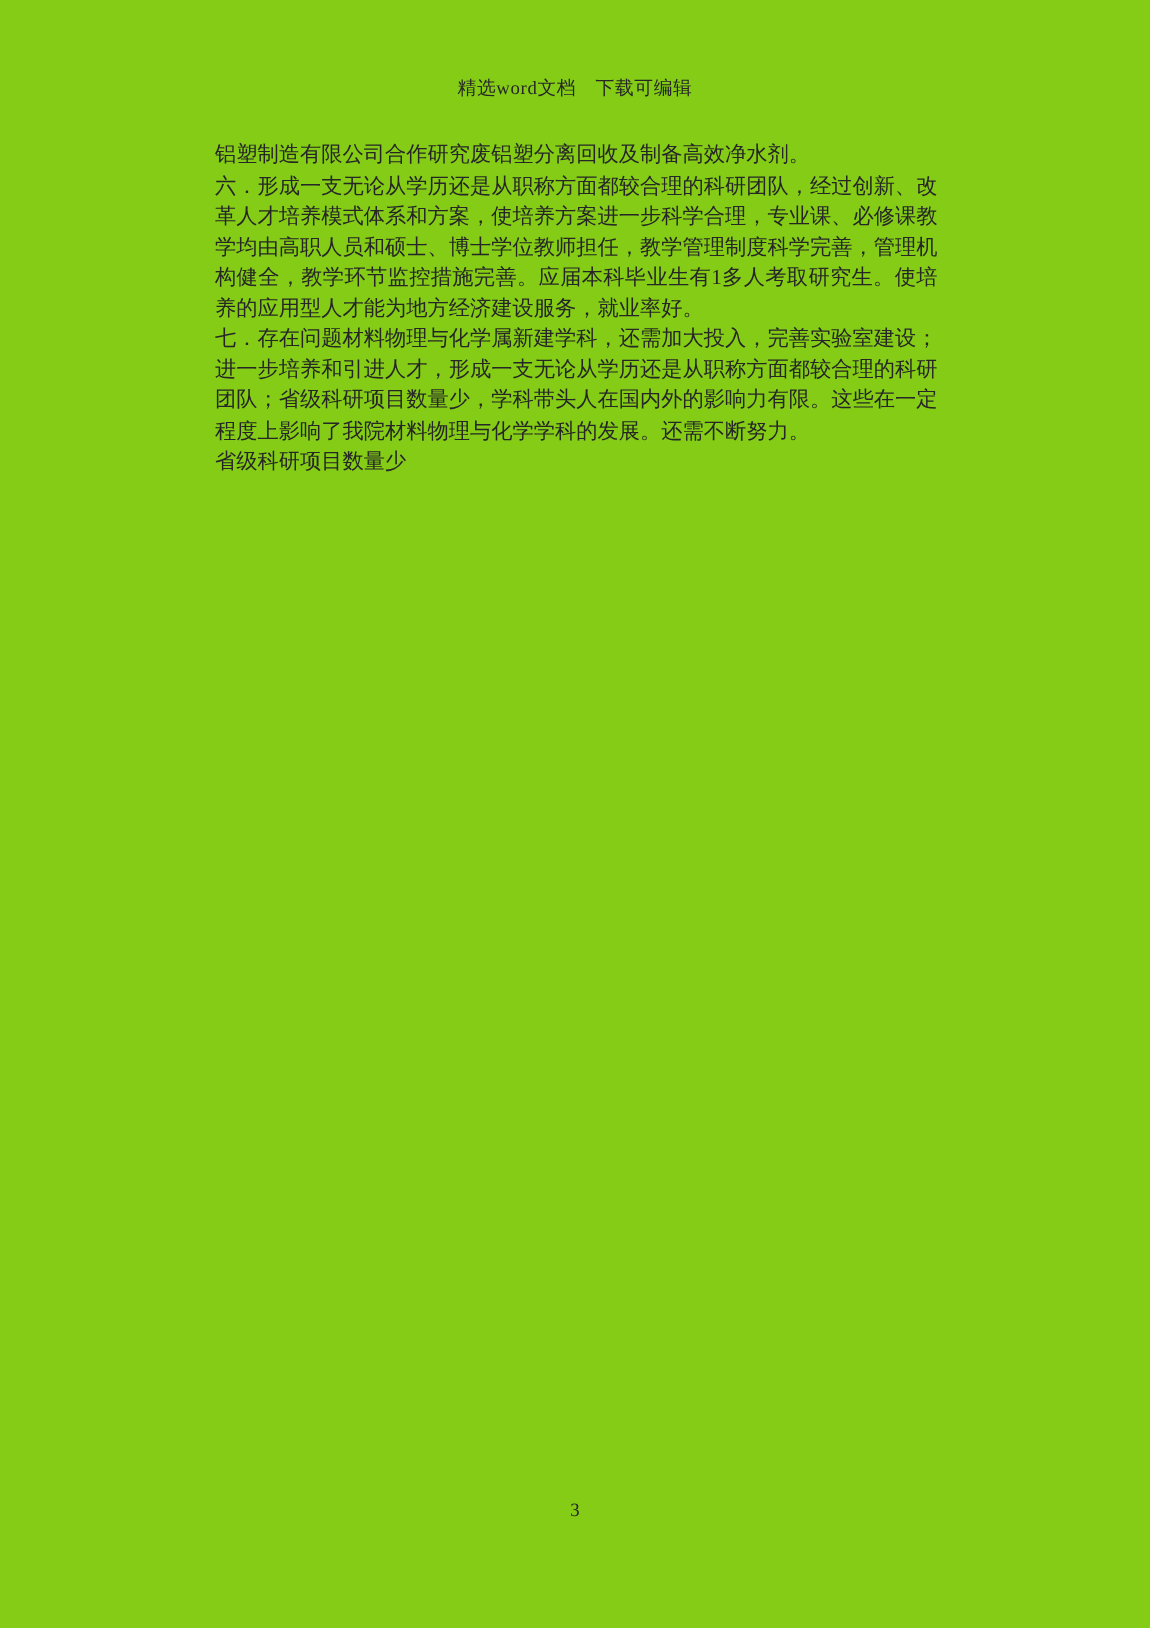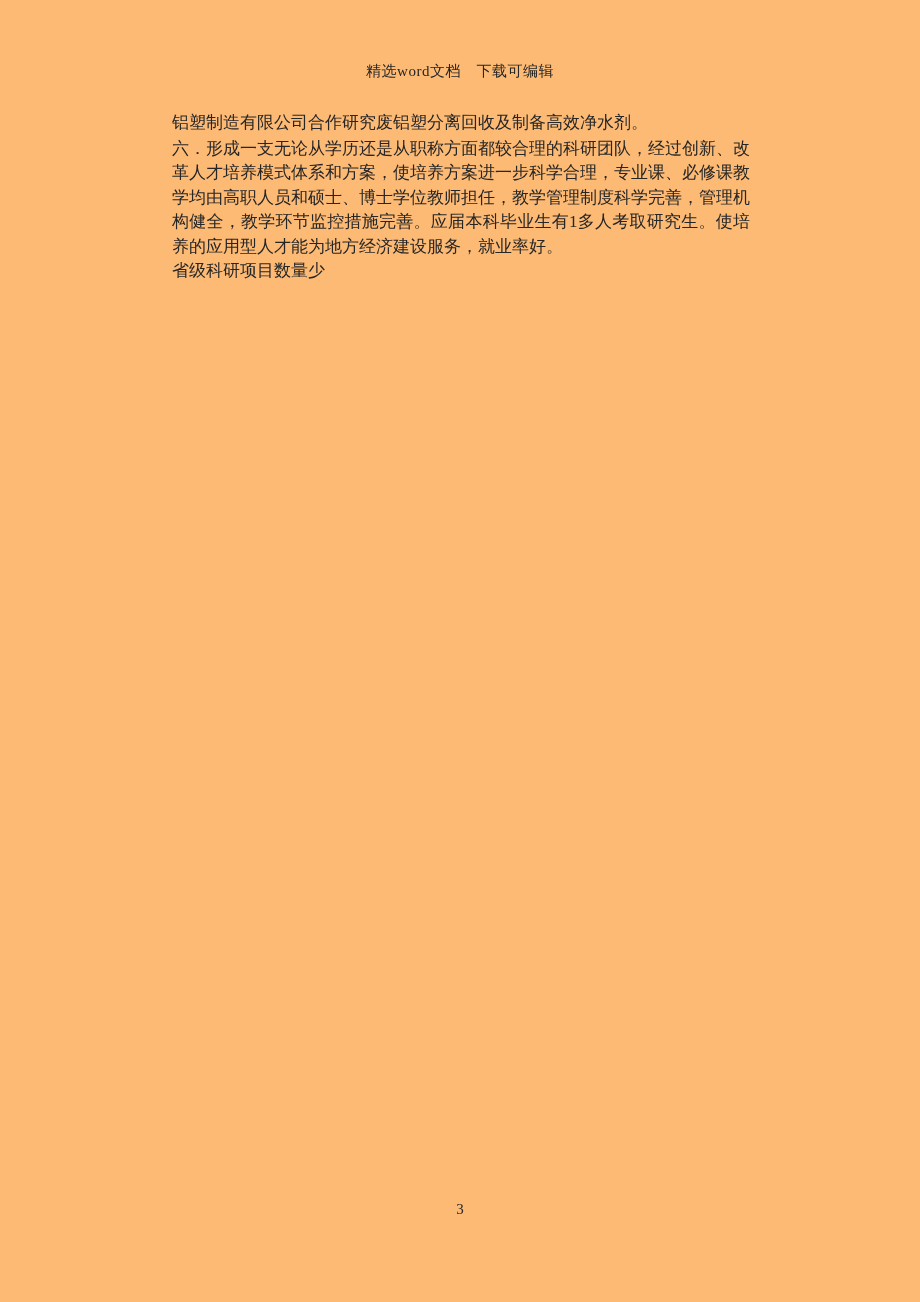--- a/index.html
+++ b/index.html
@@ -4,21 +4,21 @@
 <style>
   html, body {
     margin: 0;
     padding: 0;
     background: #ffffff;
   }
   .page {
     position: relative;
     width: 920px;
     height: 1302px;
-    background: #fdba74;
+    background: #84cc16;
     font-family: "Liberation Serif", "DejaVu Serif", serif;
     color: #262626;
     overflow: hidden;
   }
   .doc-header {
     position: absolute;
     top: 61px;
     left: 0;
     width: 100%;
     text-align: center;
@@ -36,21 +36,20 @@
     line-height: 24.5px;
     text-align: justify;
     text-justify: inter-character;
   }
   .content p {
     margin: 0;
     padding: 0;
   }
   .para-intro {
     margin-top: 0;
-    font-family: Liberation Mono, monospace;
   }
   .para-six {
     margin-top: 48px;
   }
   .para-seven {
     margin-top: 44px;
   }
   .para-hospital {
     margin-top: 70px;
     padding-left: 31px;
@@ -77,20 +76,21 @@
 
 <div class="page">
 
   <div class="doc-header">精选word文档　下载可编辑</div>
 
   <div class="content">
     <p class="para-intro">铝塑制造有限公司合作研究废铝塑分离回收及制备高效净水剂。</p>
 
     <p class="para-six">六．形成一支无论从学历还是从职称方面都较合理的科研团队，经过创新、改革人才培养模式体系和方案，使培养方案进一步科学合理，专业课、必修课教学均由高职人员和硕士、博士学位教师担任，教学管理制度科学完善，管理机构健全，教学环节监控措施完善。应届本科毕业生有1多人考取研究生。使培养的应用型人才能为地方经济建设服务，就业率好。</p>
 
+    <p class="para-seven">七．存在问题材料物理与化学属新建学科，还需加大投入，完善实验室建设；进一步培养和引进人才，形成一支无论从学历还是从职称方面都较合理的科研团队；省级科研项目数量少，学科带头人在国内外的影响力有限。这些在一定程度上影响了我院材料物理与化学学科的发展。还需不断努力。</p>
 
     <p class="para-hospital">省级科研项目数量少</p>
 
   </div>
 
   <div class="page-number">3</div>
 
 </div>
 
 </body></html>

